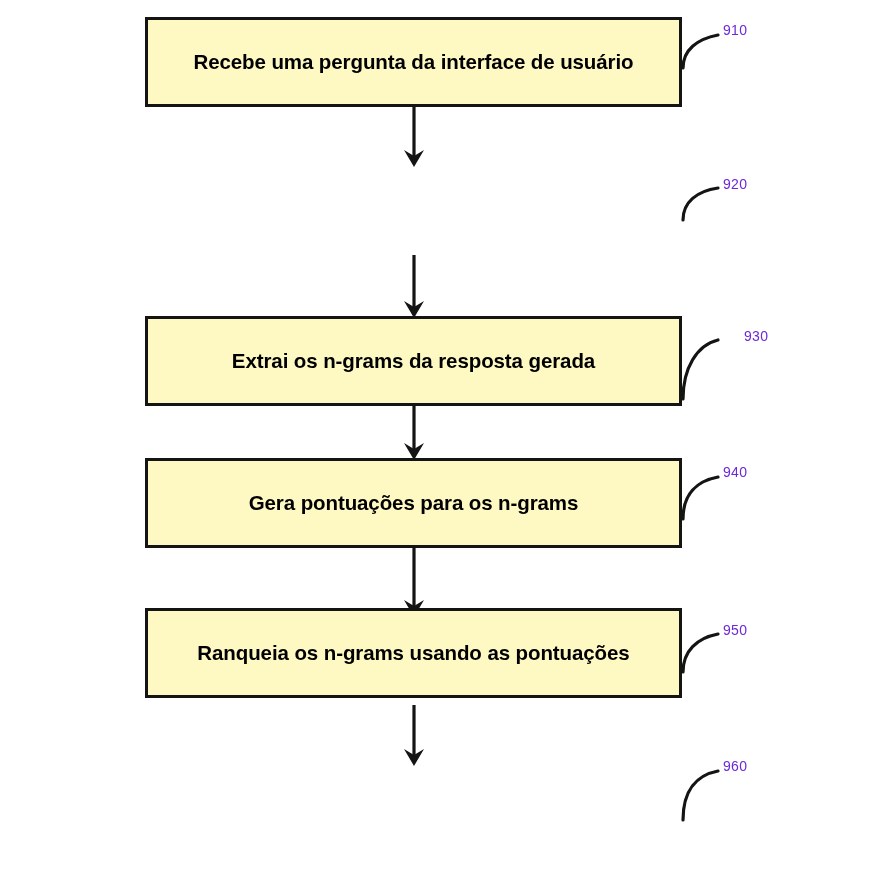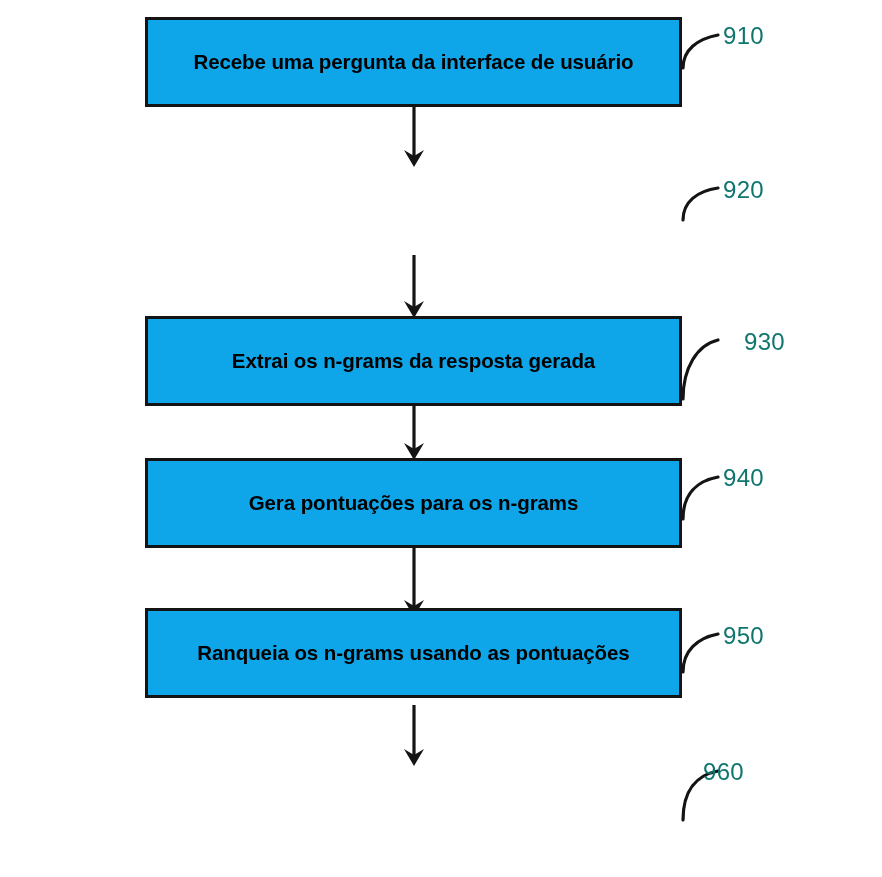--- a/index.html
+++ b/index.html
@@ -26,58 +26,58 @@
     height: 877px;
     display: block;
   }
   .node-box {
     position: absolute;
     left: 145px;
     width: 537px;
     height: 90px;
     box-sizing: border-box;
     border: 3px solid #141414;
-    background: #0ea5e9;
+    background: #fef9c3;
     display: flex;
     align-items: center;
     justify-content: center;
   }
   .node-label {
     font-family: "Liberation Sans", sans-serif;
     font-weight: bold;
     font-size: 20.5px;
     line-height: 1.32;
     color: #000000;
     text-align: center;
     letter-spacing: -0.1px;
     white-space: pre-line;
     padding: 0 10px;
   }
   .ref-number {
     position: absolute;
     font-family: "Liberation Sans", sans-serif;
     font-weight: normal;
-    font-size: 24px;
-    color: #0f766e;
+    font-size: 14px;
+    color: #6d28d9;
     letter-spacing: 0.3px;
     white-space: nowrap;
   }
   #box-1 { top: 17px; }
   #box-2 { top: 165px; }
   #box-3 { top: 316px; }
   #box-4 { top: 458px; }
   #box-5 { top: 608px; }
   #box-6 { top: 764px; }
 
   #ref-1 { left: 723px; top: 22px; }
   #ref-2 { left: 723px; top: 176px; }
   #ref-3 { left: 744px; top: 328px; }
   #ref-4 { left: 723px; top: 464px; }
   #ref-5 { left: 723px; top: 622px; }
-  #ref-6 { left: 703px; top: 758px; text-align: center; }
+  #ref-6 { left: 723px; top: 758px; text-align: center; }
 </style>
 </head>
 <body>
 
 <div id="figure-root">
 
   <svg id="figure-svg" viewBox="0 0 882 877">
     <g fill="none" stroke="#141414" stroke-width="3.2" stroke-linecap="butt">
       <line x1="414" y1="107" x2="414" y2="158"></line>
       <line x1="414" y1="255" x2="414" y2="309"></line>

